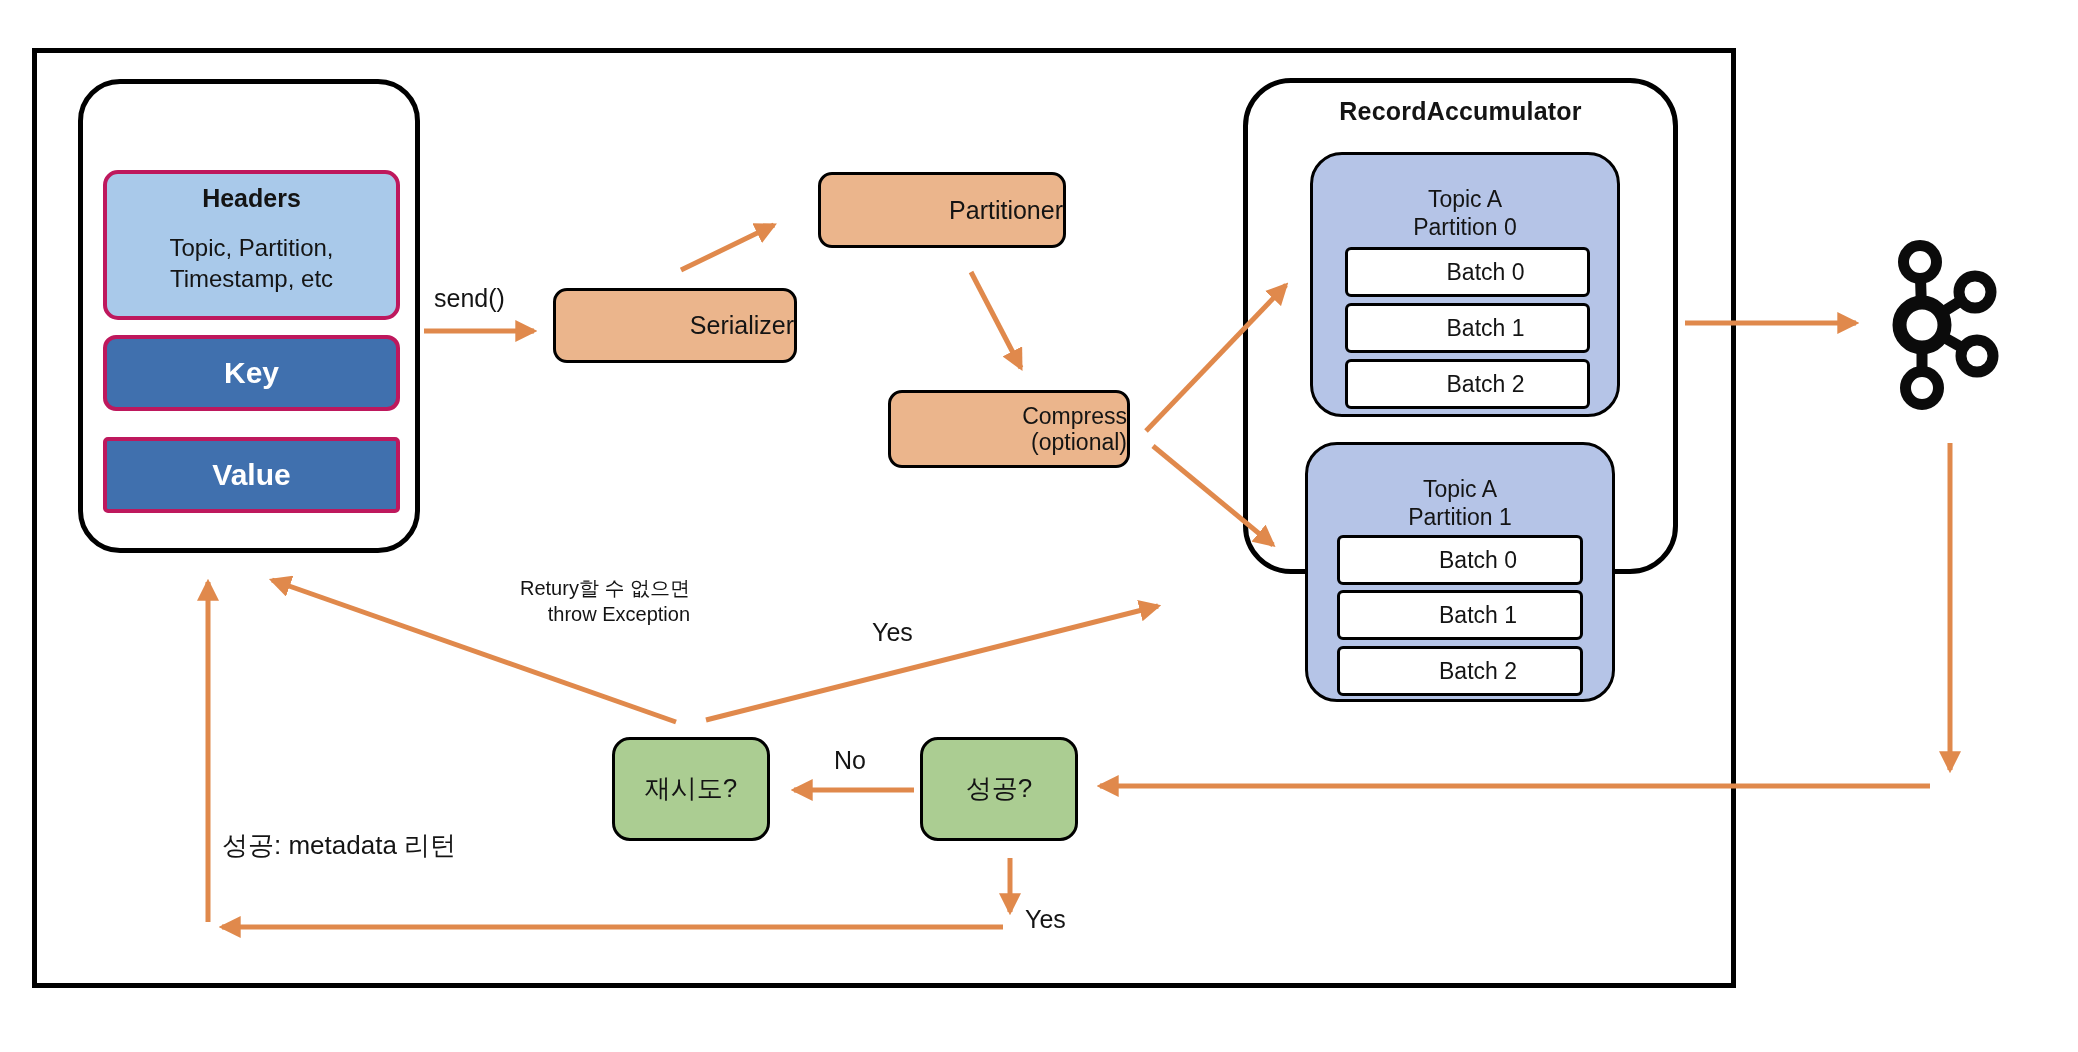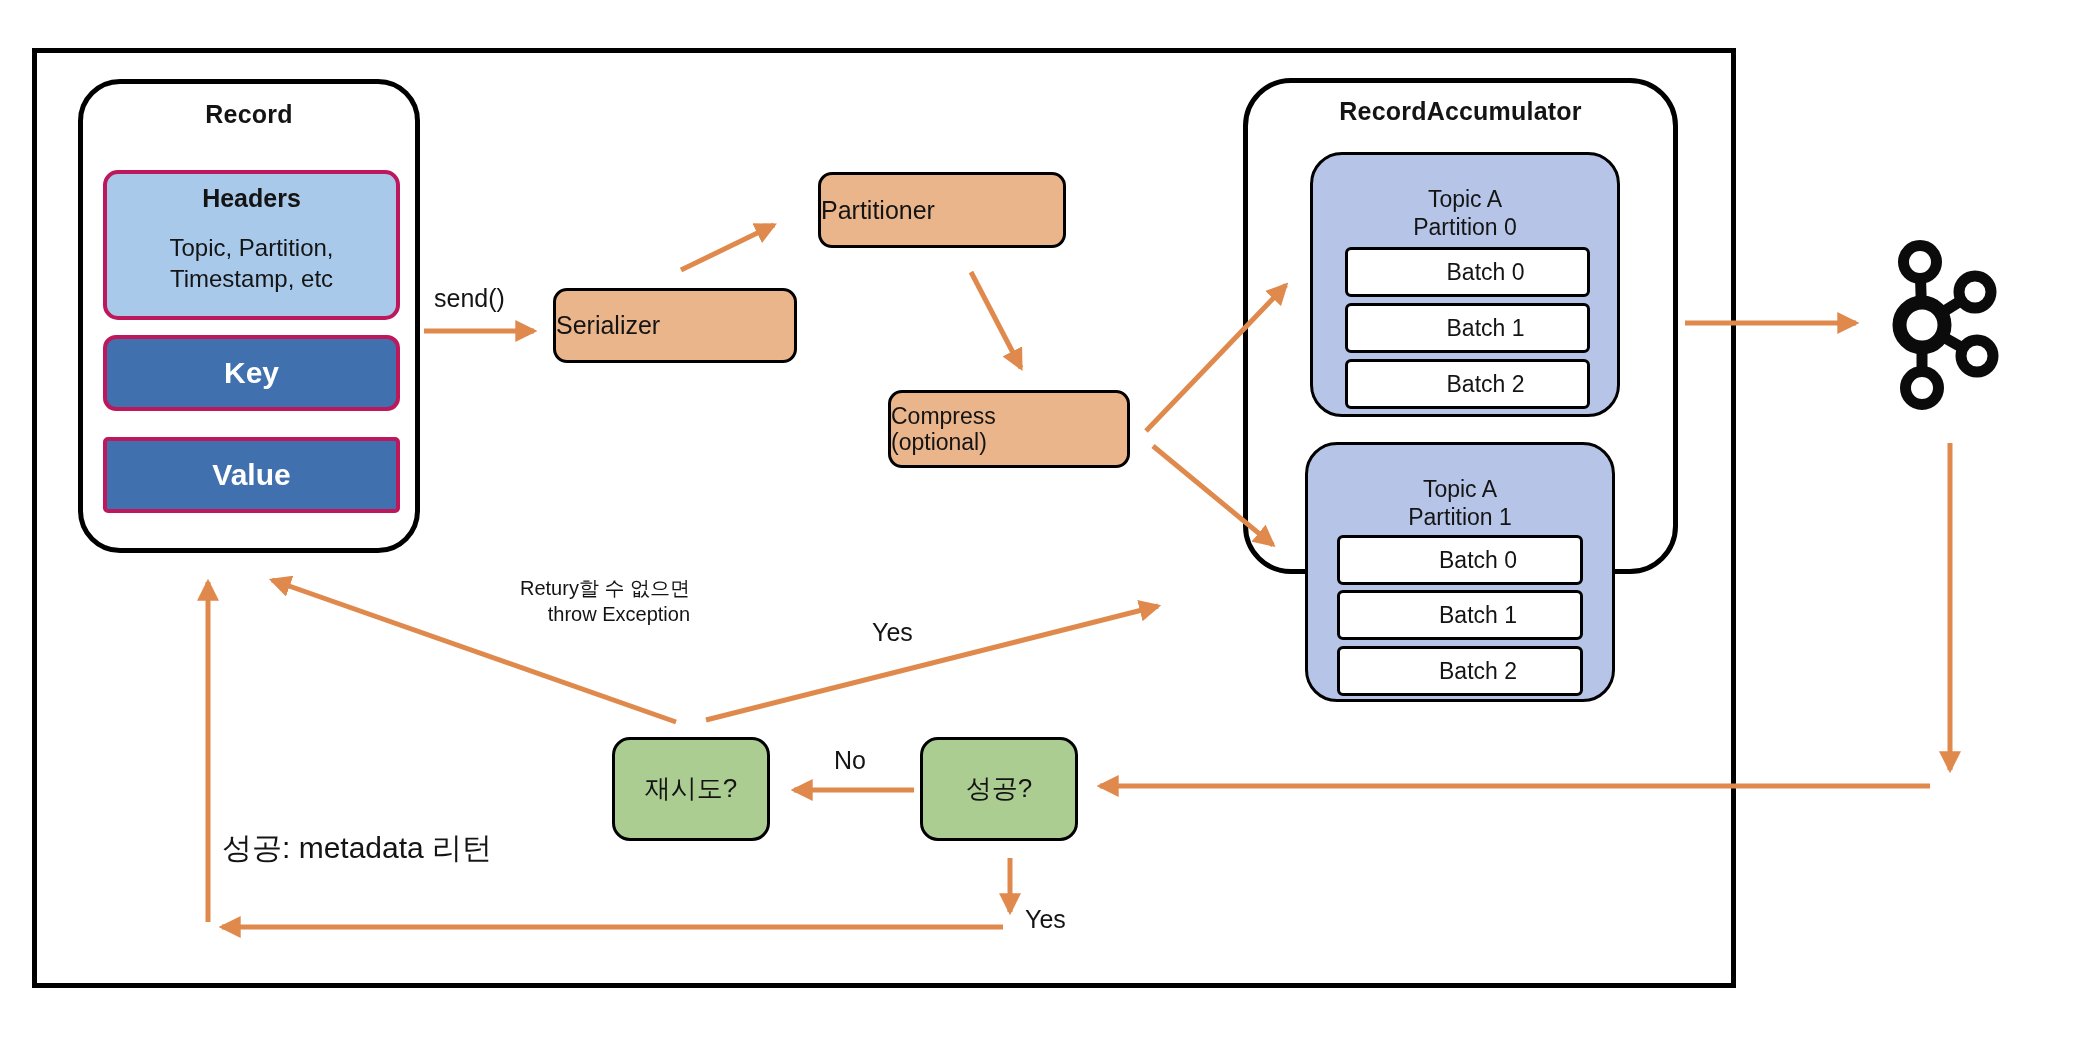--- a/index.html
+++ b/index.html
@@ -7,40 +7,39 @@
     position:relative;width:2078px;height:1052px;background:#ffffff;overflow:hidden;
     font-family:"Liberation Sans","DejaVu Sans",sans-serif;color:#141414;
   }
   .abs{position:absolute;box-sizing:border-box;}
   .outer-frame{border:5px solid #000;}
   .round-container{border:5px solid #000;border-radius:42px;background:#fff;}
   .container-title{position:absolute;left:0;right:0;text-align:center;font-size:25px;font-weight:600;letter-spacing:.2px;}
   .sub-box{border:4px solid #be185d;border-radius:15px;text-align:center;}
   .headers-box{background:#A9C9EA;}
   .kv-box{background:#4070AE;color:#ffffff;display:flex;align-items:center;justify-content:center;font-size:30px;font-weight:600;}
-  .process-box{background:#EBB58C;border:3px solid #000;border-radius:14px;display:flex;flex-direction:column;align-items:flex-start;justify-content:center;font-size:25px;line-height:1.15;}
+  .process-box{background:#EBB58C;border:3px solid #000;border-radius:14px;display:flex;flex-direction:column;align-items:flex-end;justify-content:center;font-size:25px;line-height:1.15;}
   .partition-box{background:#B5C4E7;border:3px solid #000;border-radius:32px;text-align:center;}
   .partition-title{font-size:23px;line-height:1.22;padding-top:10px;margin-top:20px;}
   .batch-box{background:#fff;border:3px solid #000;border-radius:6px;display:flex;align-items:center;justify-content:center;font-size:23px;padding-left:36px;}
   .decision-box{background:#ABCD92;border:3px solid #000;border-radius:18px;display:flex;flex-direction:row;align-items:center;justify-content:center;font-size:26px;line-height:1.2;}
   .free-label{font-size:25px;white-space:nowrap;}
   .headers-title{font-size:25px;font-weight:600;padding-top:10px;}
   .headers-lines{font-size:24px;line-height:1.3;position:absolute;left:0;right:0;top:58px;}
   .exception-label{font-size:20px;line-height:1.3;text-align:right;}
   .overlay{position:absolute;left:0;top:0;pointer-events:none;}
 </style>
 </head>
 <body>
 
 <div class="canvas">
 
   <div class="abs outer-frame" style="left:32px;top:48px;width:1704px;height:940px;"></div>
 
   <div class="abs round-container" style="left:78px;top:79px;width:342px;height:474px;">
-    <div class="container-title" style="top:16px;">Record</div>
 
     <div class="abs sub-box headers-box" style="left:20px;top:86px;width:297px;height:150px;">
       <div class="headers-title">Headers</div>
       <div class="headers-lines">
         <div>Topic, Partition,</div>
         <div>Timestamp, etc</div>
       </div>
     </div>
 
     <div class="abs sub-box kv-box" style="left:20px;top:251px;width:297px;height:76px;border-radius:13px;">
@@ -115,21 +114,21 @@
 
   <div class="abs free-label" style="left:872px;top:618px;">Yes</div>
   <div class="abs free-label" style="left:834px;top:746px;">No</div>
   <div class="abs free-label" style="left:1025px;top:905px;">Yes</div>
 
   <div class="abs exception-label" style="left:415px;top:575px;width:275px;">
     <div>Retury할 수 없으면</div>
     <div>throw Exception</div>
   </div>
 
-  <div class="abs free-label" style="left:222px;top:828px;font-size:30px;">성공: metadata 리턴</div>
+  <div class="abs free-label" style="left:222px;top:828px;font-size:26px;">성공: metadata 리턴</div>
 
   <svg class="overlay" width="2078" height="1052" viewBox="0 0 2078 1052" xmlns="http://www.w3.org/2000/svg">
     <defs>
       <marker id="ah" viewBox="0 0 10 10" refX="8.5" refY="5" markerWidth="4.4" markerHeight="4.4" orient="auto-start-reverse">
         <path d="M0,0 L10,5 L0,10 z" fill="#E0894C"></path>
       </marker>
     </defs>
     <g stroke="#E0894C" stroke-width="5" fill="none">
       <line x1="424" y1="331" x2="534" y2="331" marker-end="url(#ah)"></line>
       <line x1="681" y1="270" x2="774" y2="225" marker-end="url(#ah)"></line>

